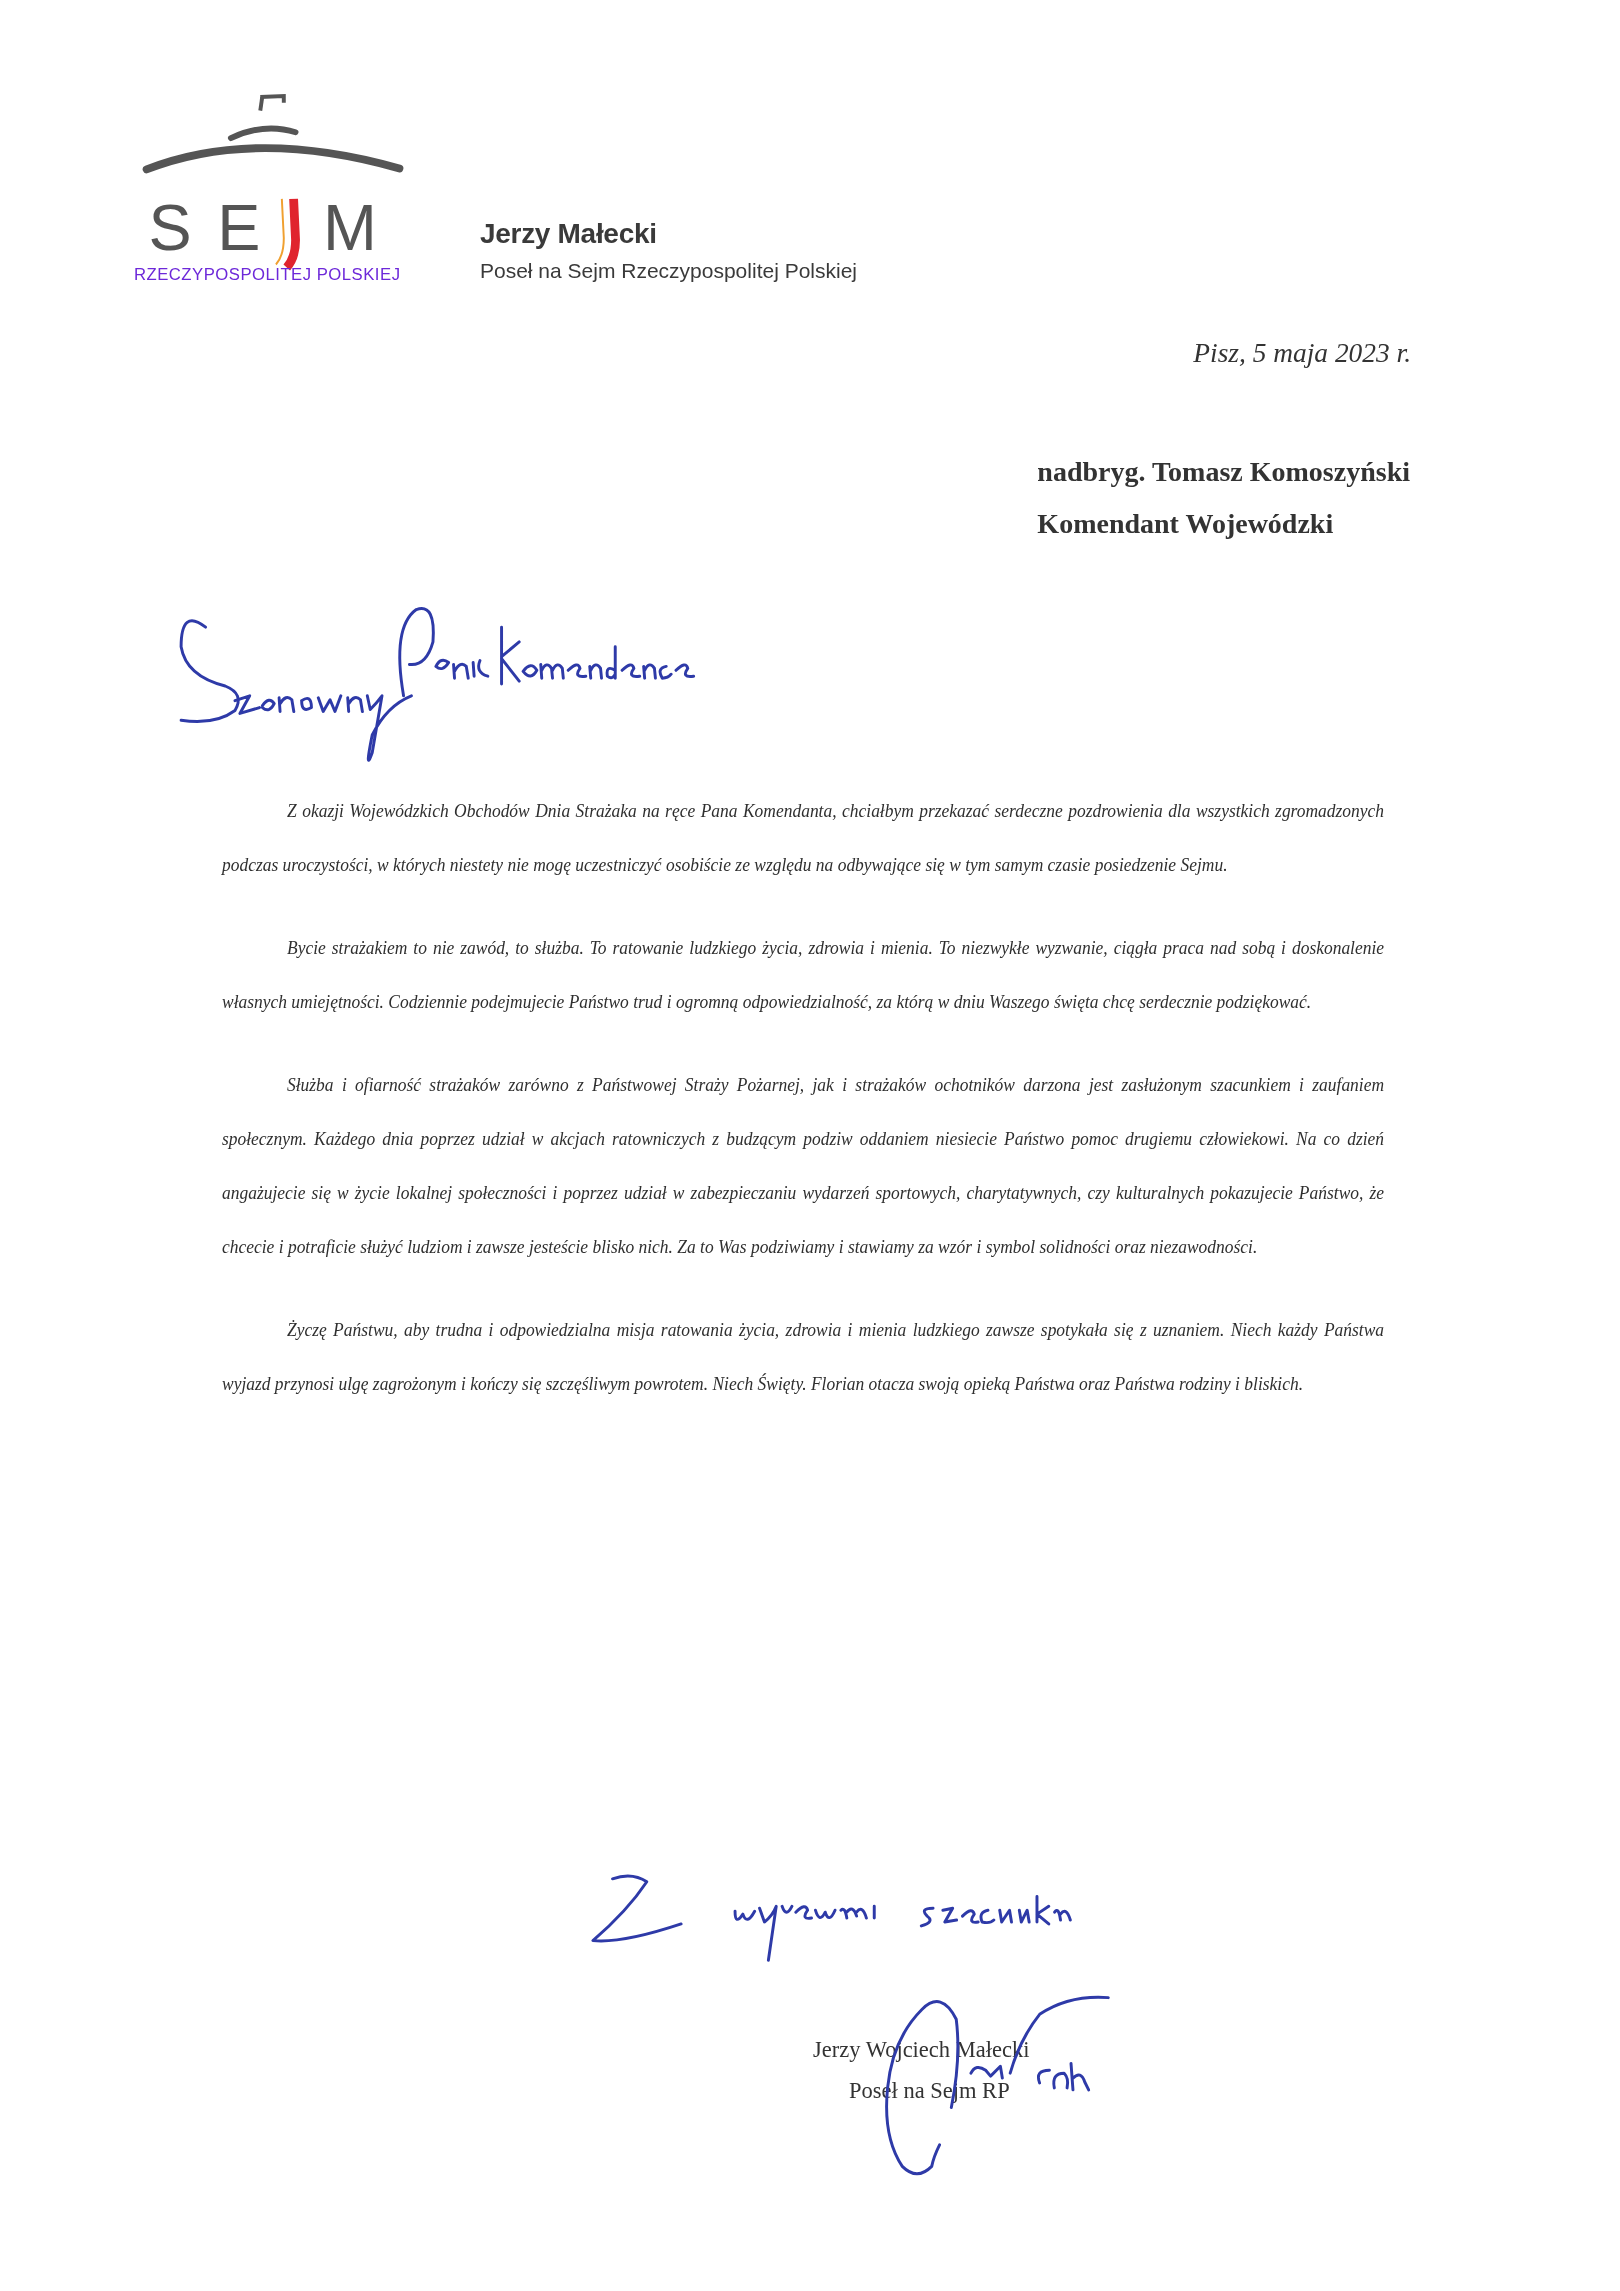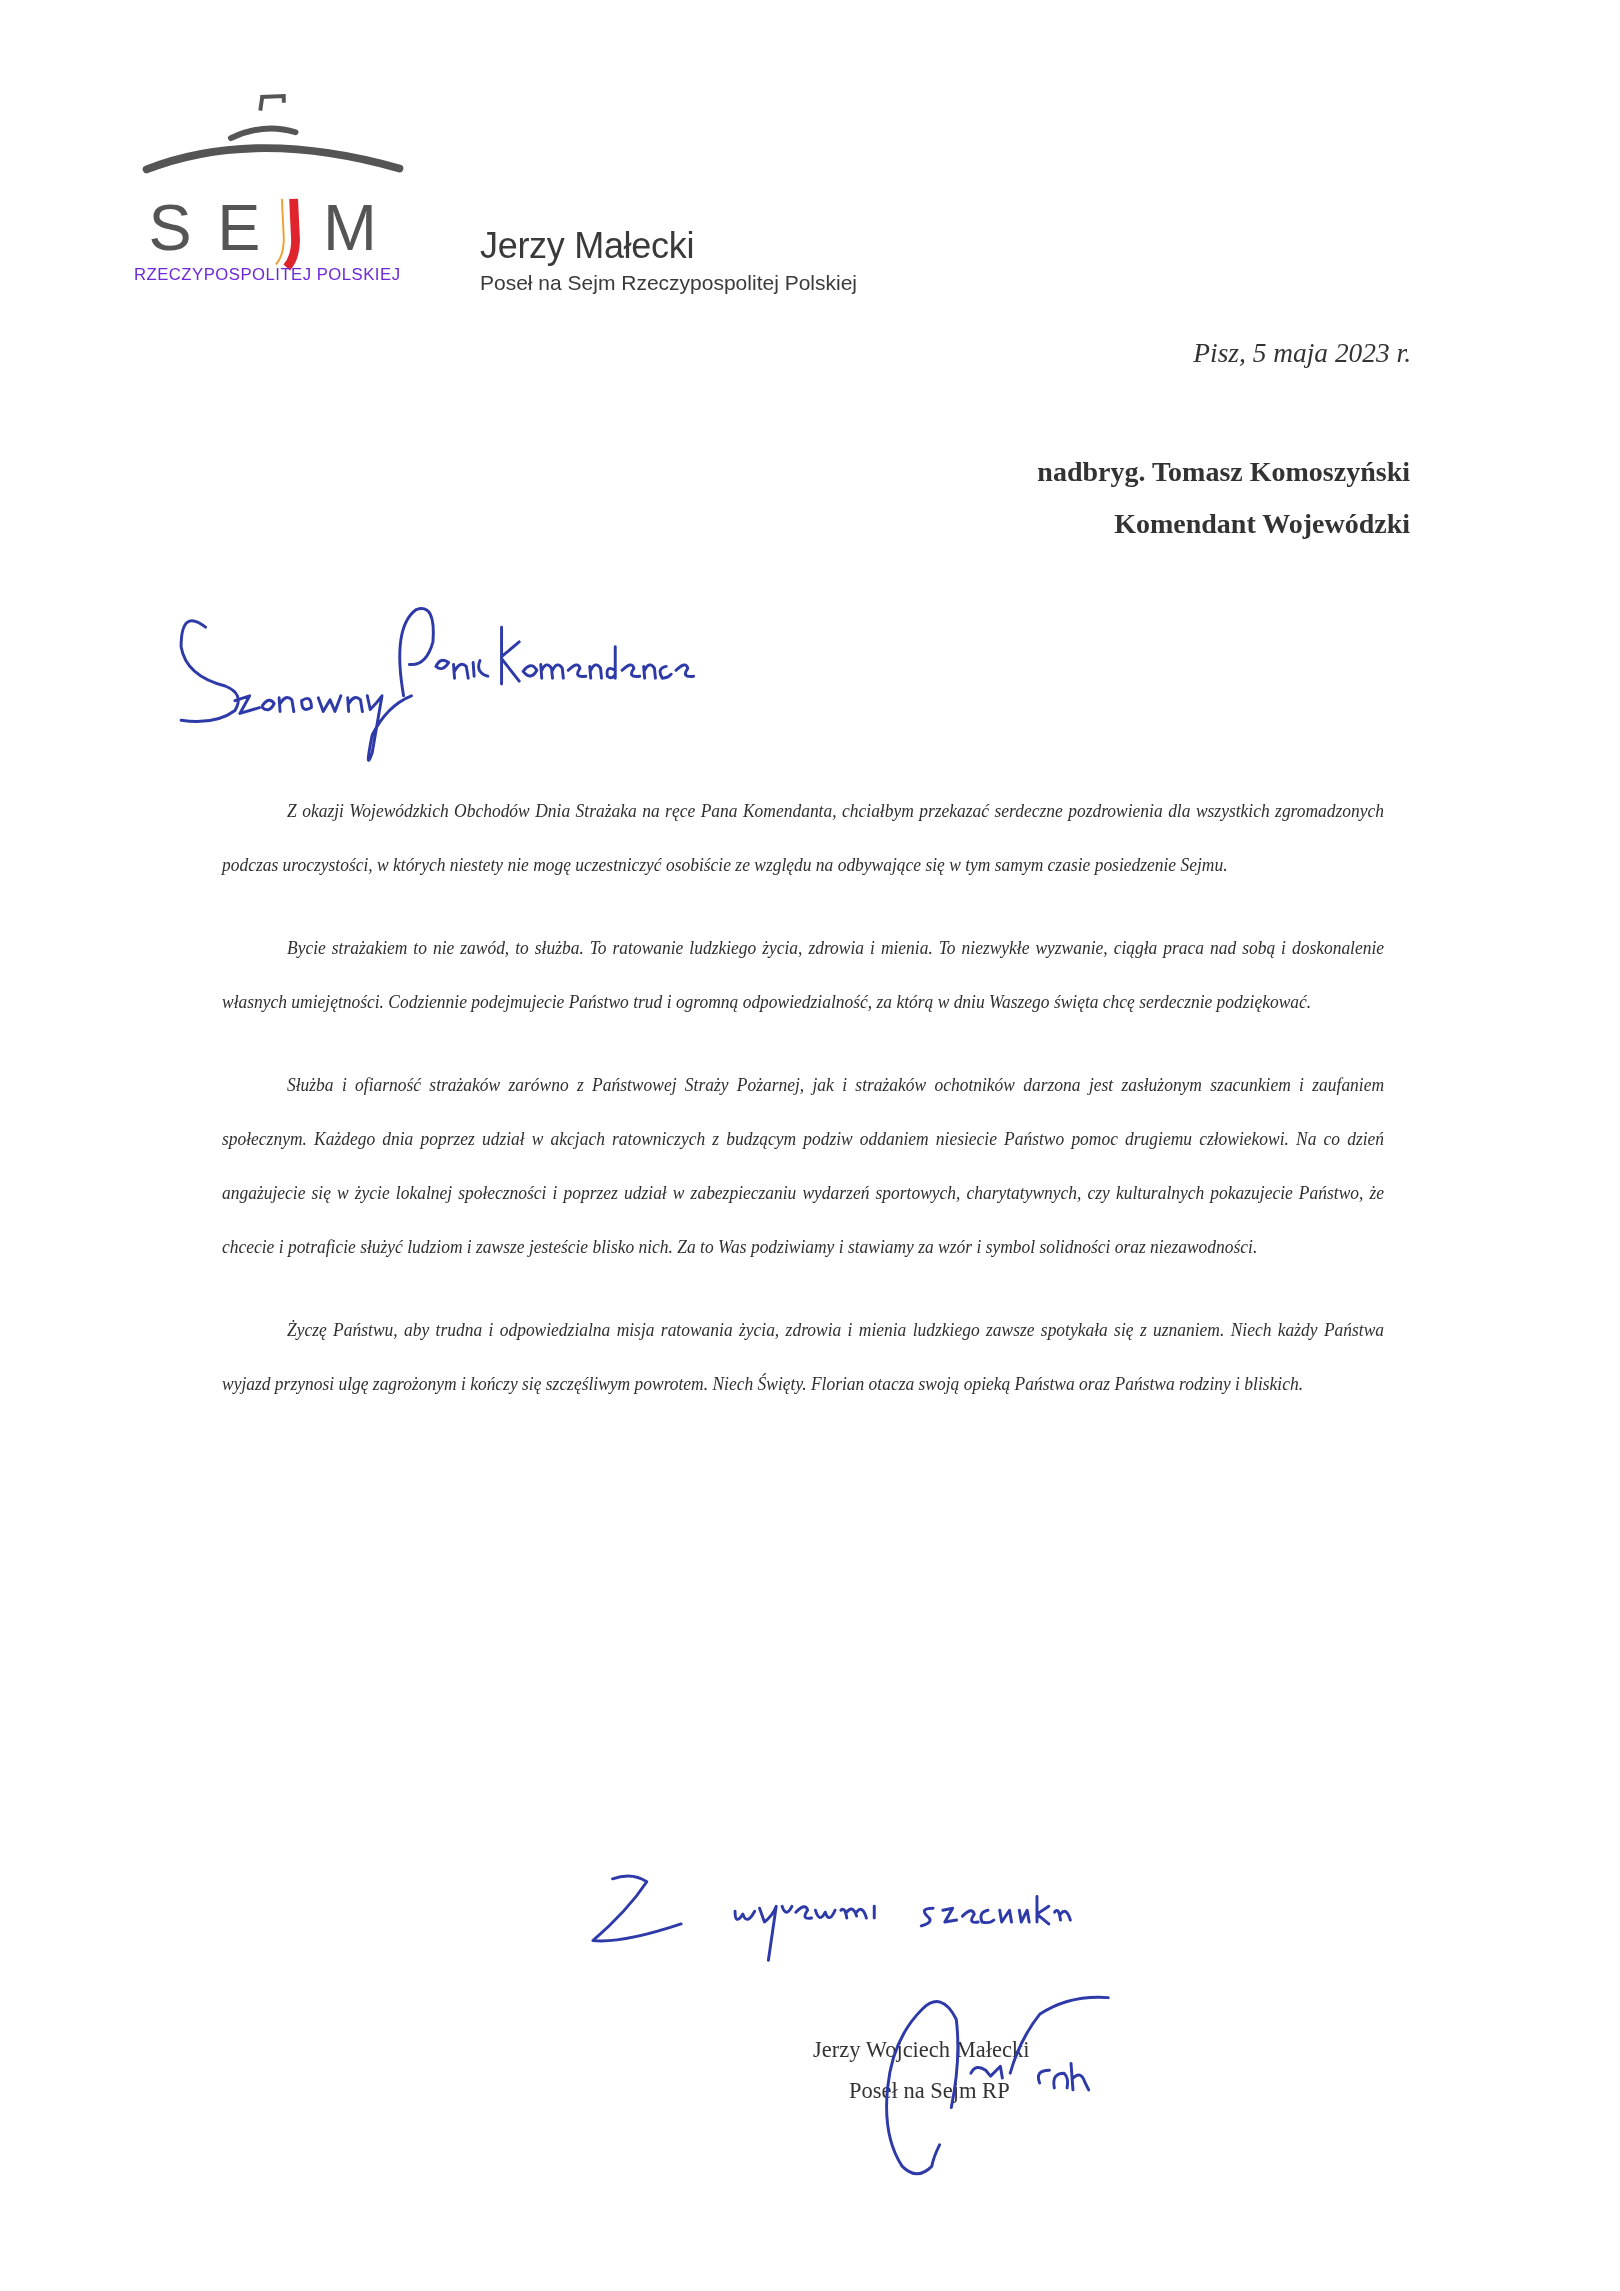--- a/index.html
+++ b/index.html
@@ -7,29 +7,29 @@
   .page { position: absolute; left: 0; top: 0; width: 1620px; height: 2292px; background: #fff; }
 
   
   .logo { position: absolute; left: 127px; top: 93px; width: 294px; height: 196px; }
   .logo svg { position: absolute; left: 0; top: 0; }
   .logo-sub { position: absolute; left: 6.9px; top: 172px; width: 294px;
     font-family: "Liberation Sans", sans-serif; font-size: 16.7px; color: #6d28d9; letter-spacing: 0.5px; }
 
   
   .author { position: absolute; left: 480px; top: 214px; font-family: "Liberation Sans", sans-serif; color: #3a3a3a; }
-  .author-name { font-size: 36px; font-weight: normal; letter-spacing: -0.3px; line-height: 39px; margin-top: 12px; }
+  .author-name { font-size: 28px; font-weight: bold; letter-spacing: -0.3px; line-height: 39px; }
   .author-role { font-size: 21px; line-height: 35px; }
 
   
   .date { position: absolute; right: 209px; top: 338px; font-family: "Liberation Serif", serif; font-style: italic;
     font-size: 27.4px; color: #333; text-align: center; }
 
   
-  .addressee { position: absolute; right: 210px; top: 446px; text-align: right;
+  .addressee { position: absolute; right: 210px; top: 446px; text-align: left;
     font-family: "Liberation Serif", serif; font-weight: bold; font-size: 28px; color: #333; line-height: 52px; }
 
   
   .hand { position: absolute; }
   .ink { fill: none; stroke: #2e3aa8; stroke-width: 3; stroke-linecap: round; stroke-linejoin: round; }
 
   
   .body { position: absolute; left: 222px; top: 784px; width: 1198px;
     font-family: "Liberation Serif", serif; font-style: italic; font-size: 18px; color: #2f2f2f; }
   .para { text-align: justify; text-align-last: left; line-height: 54px; margin: 0 0 29px 0; text-indent: 67px;

